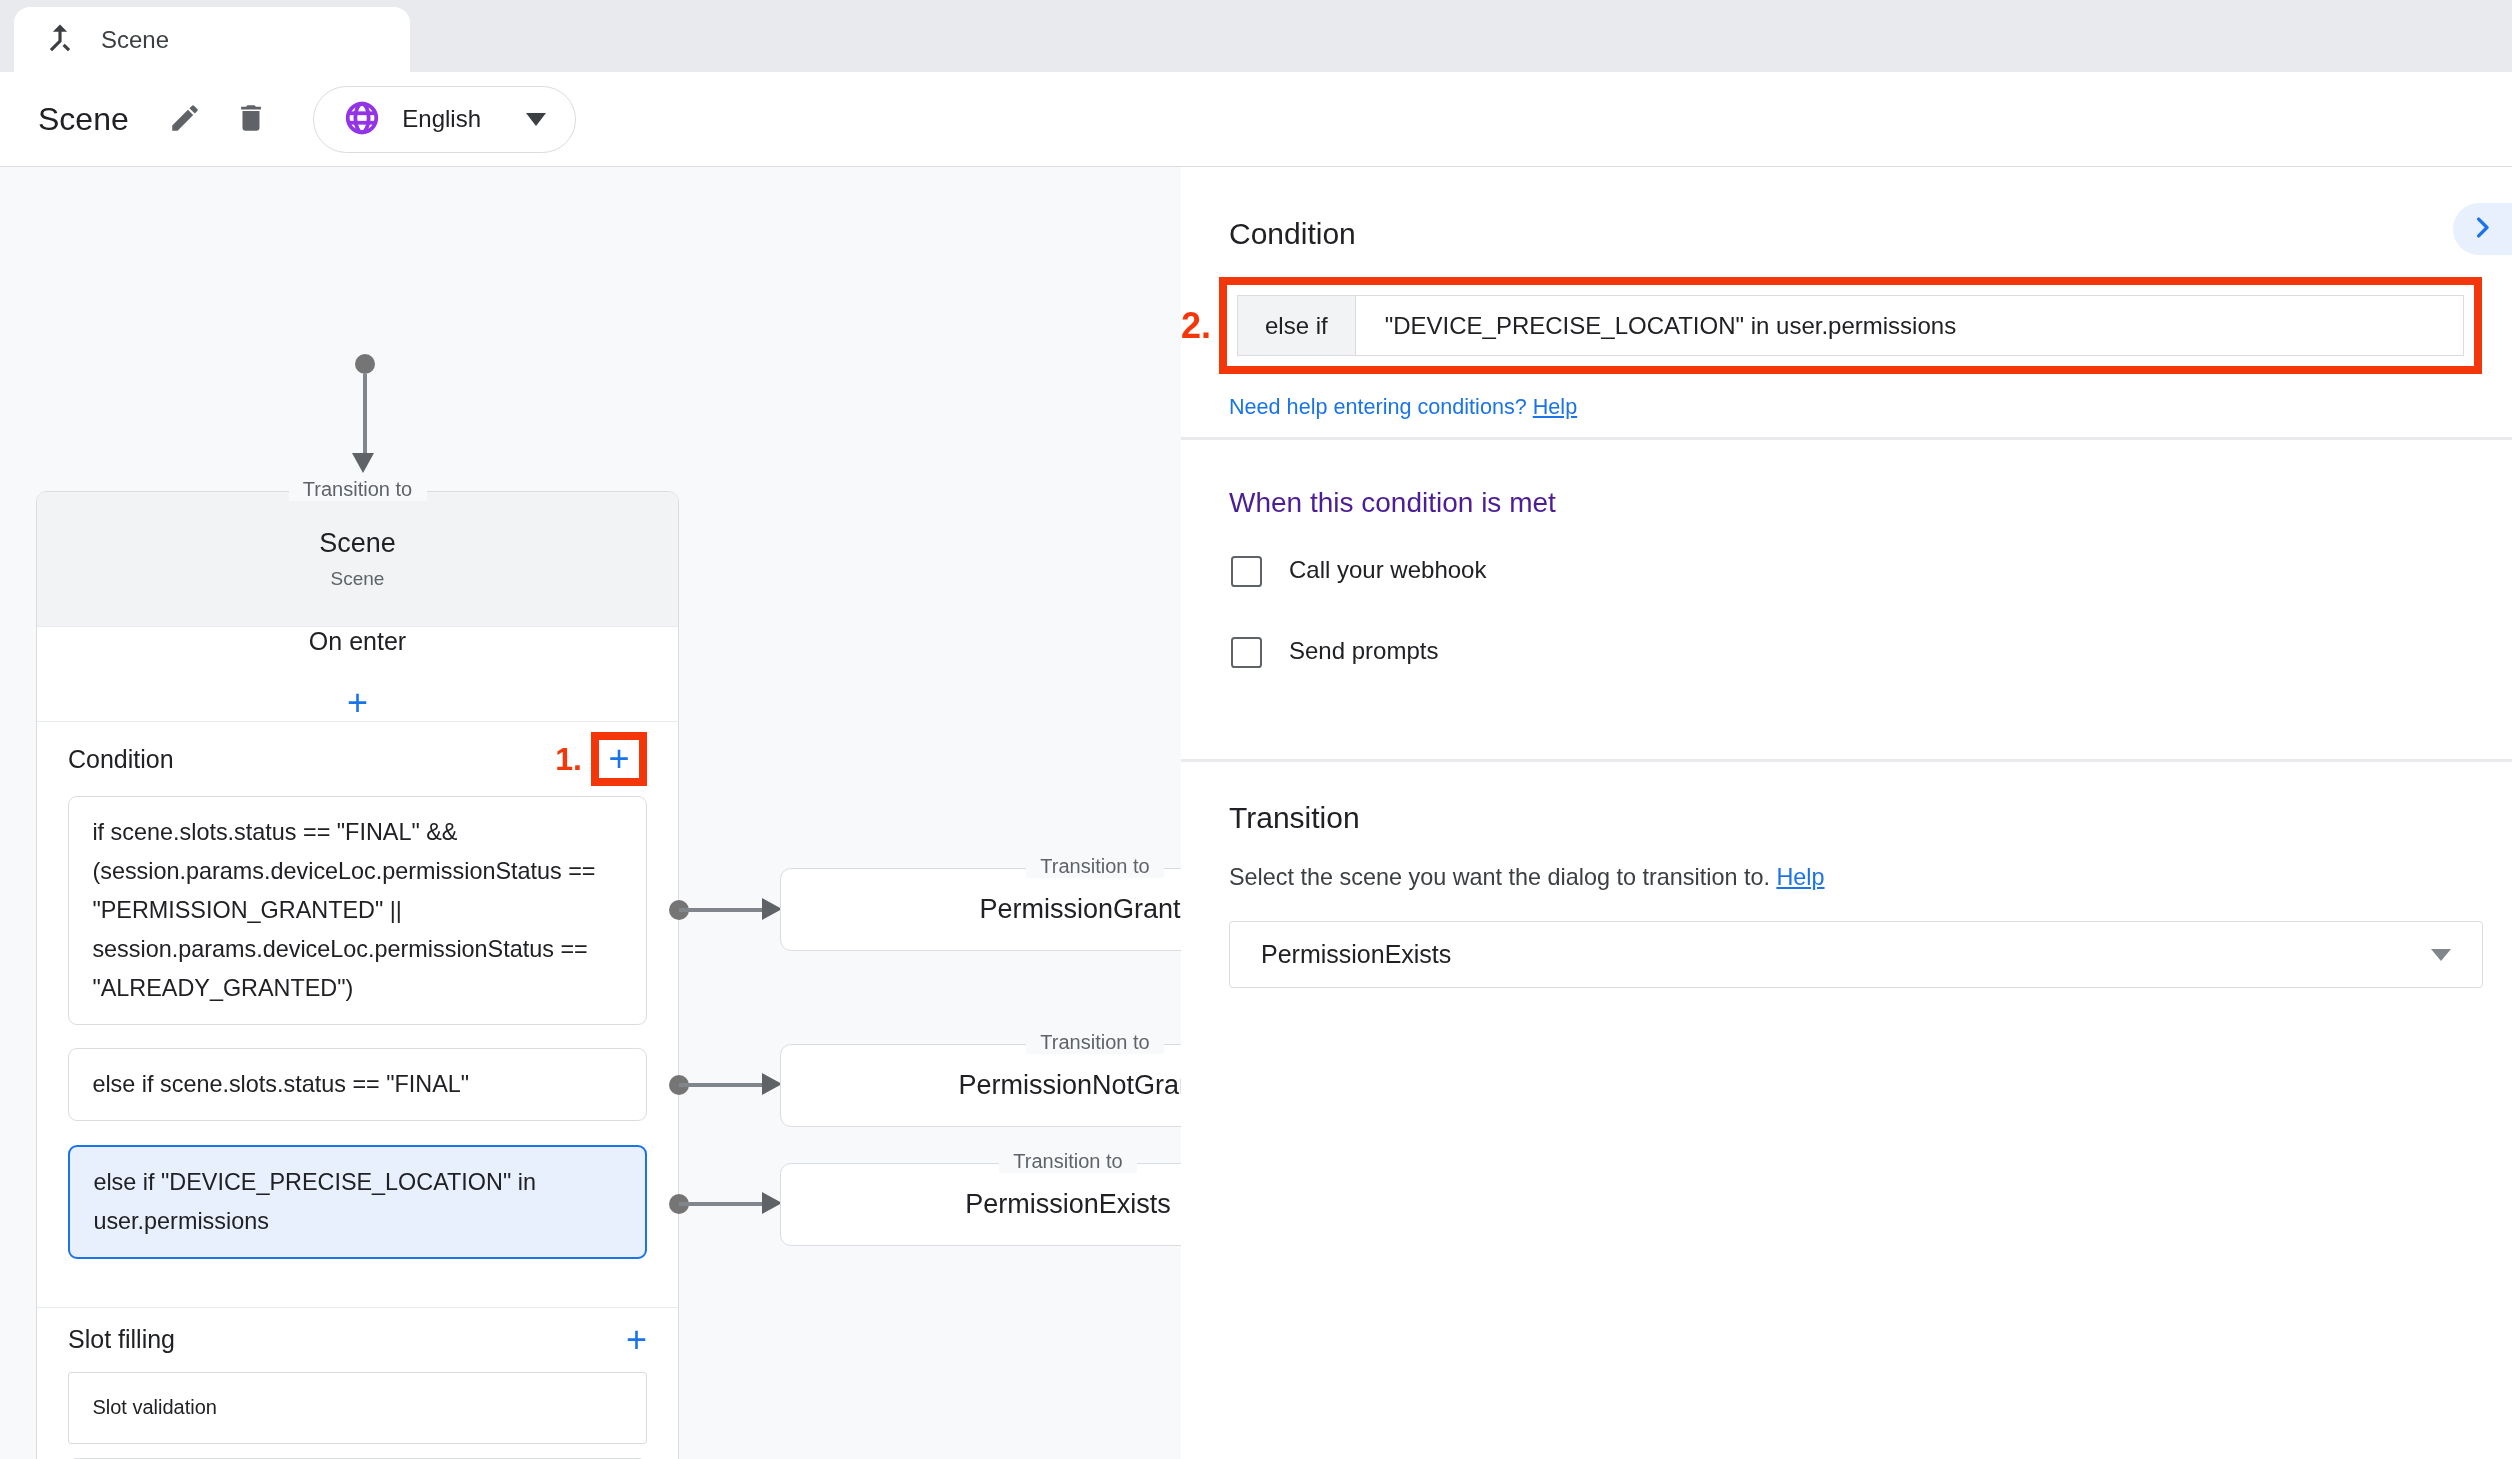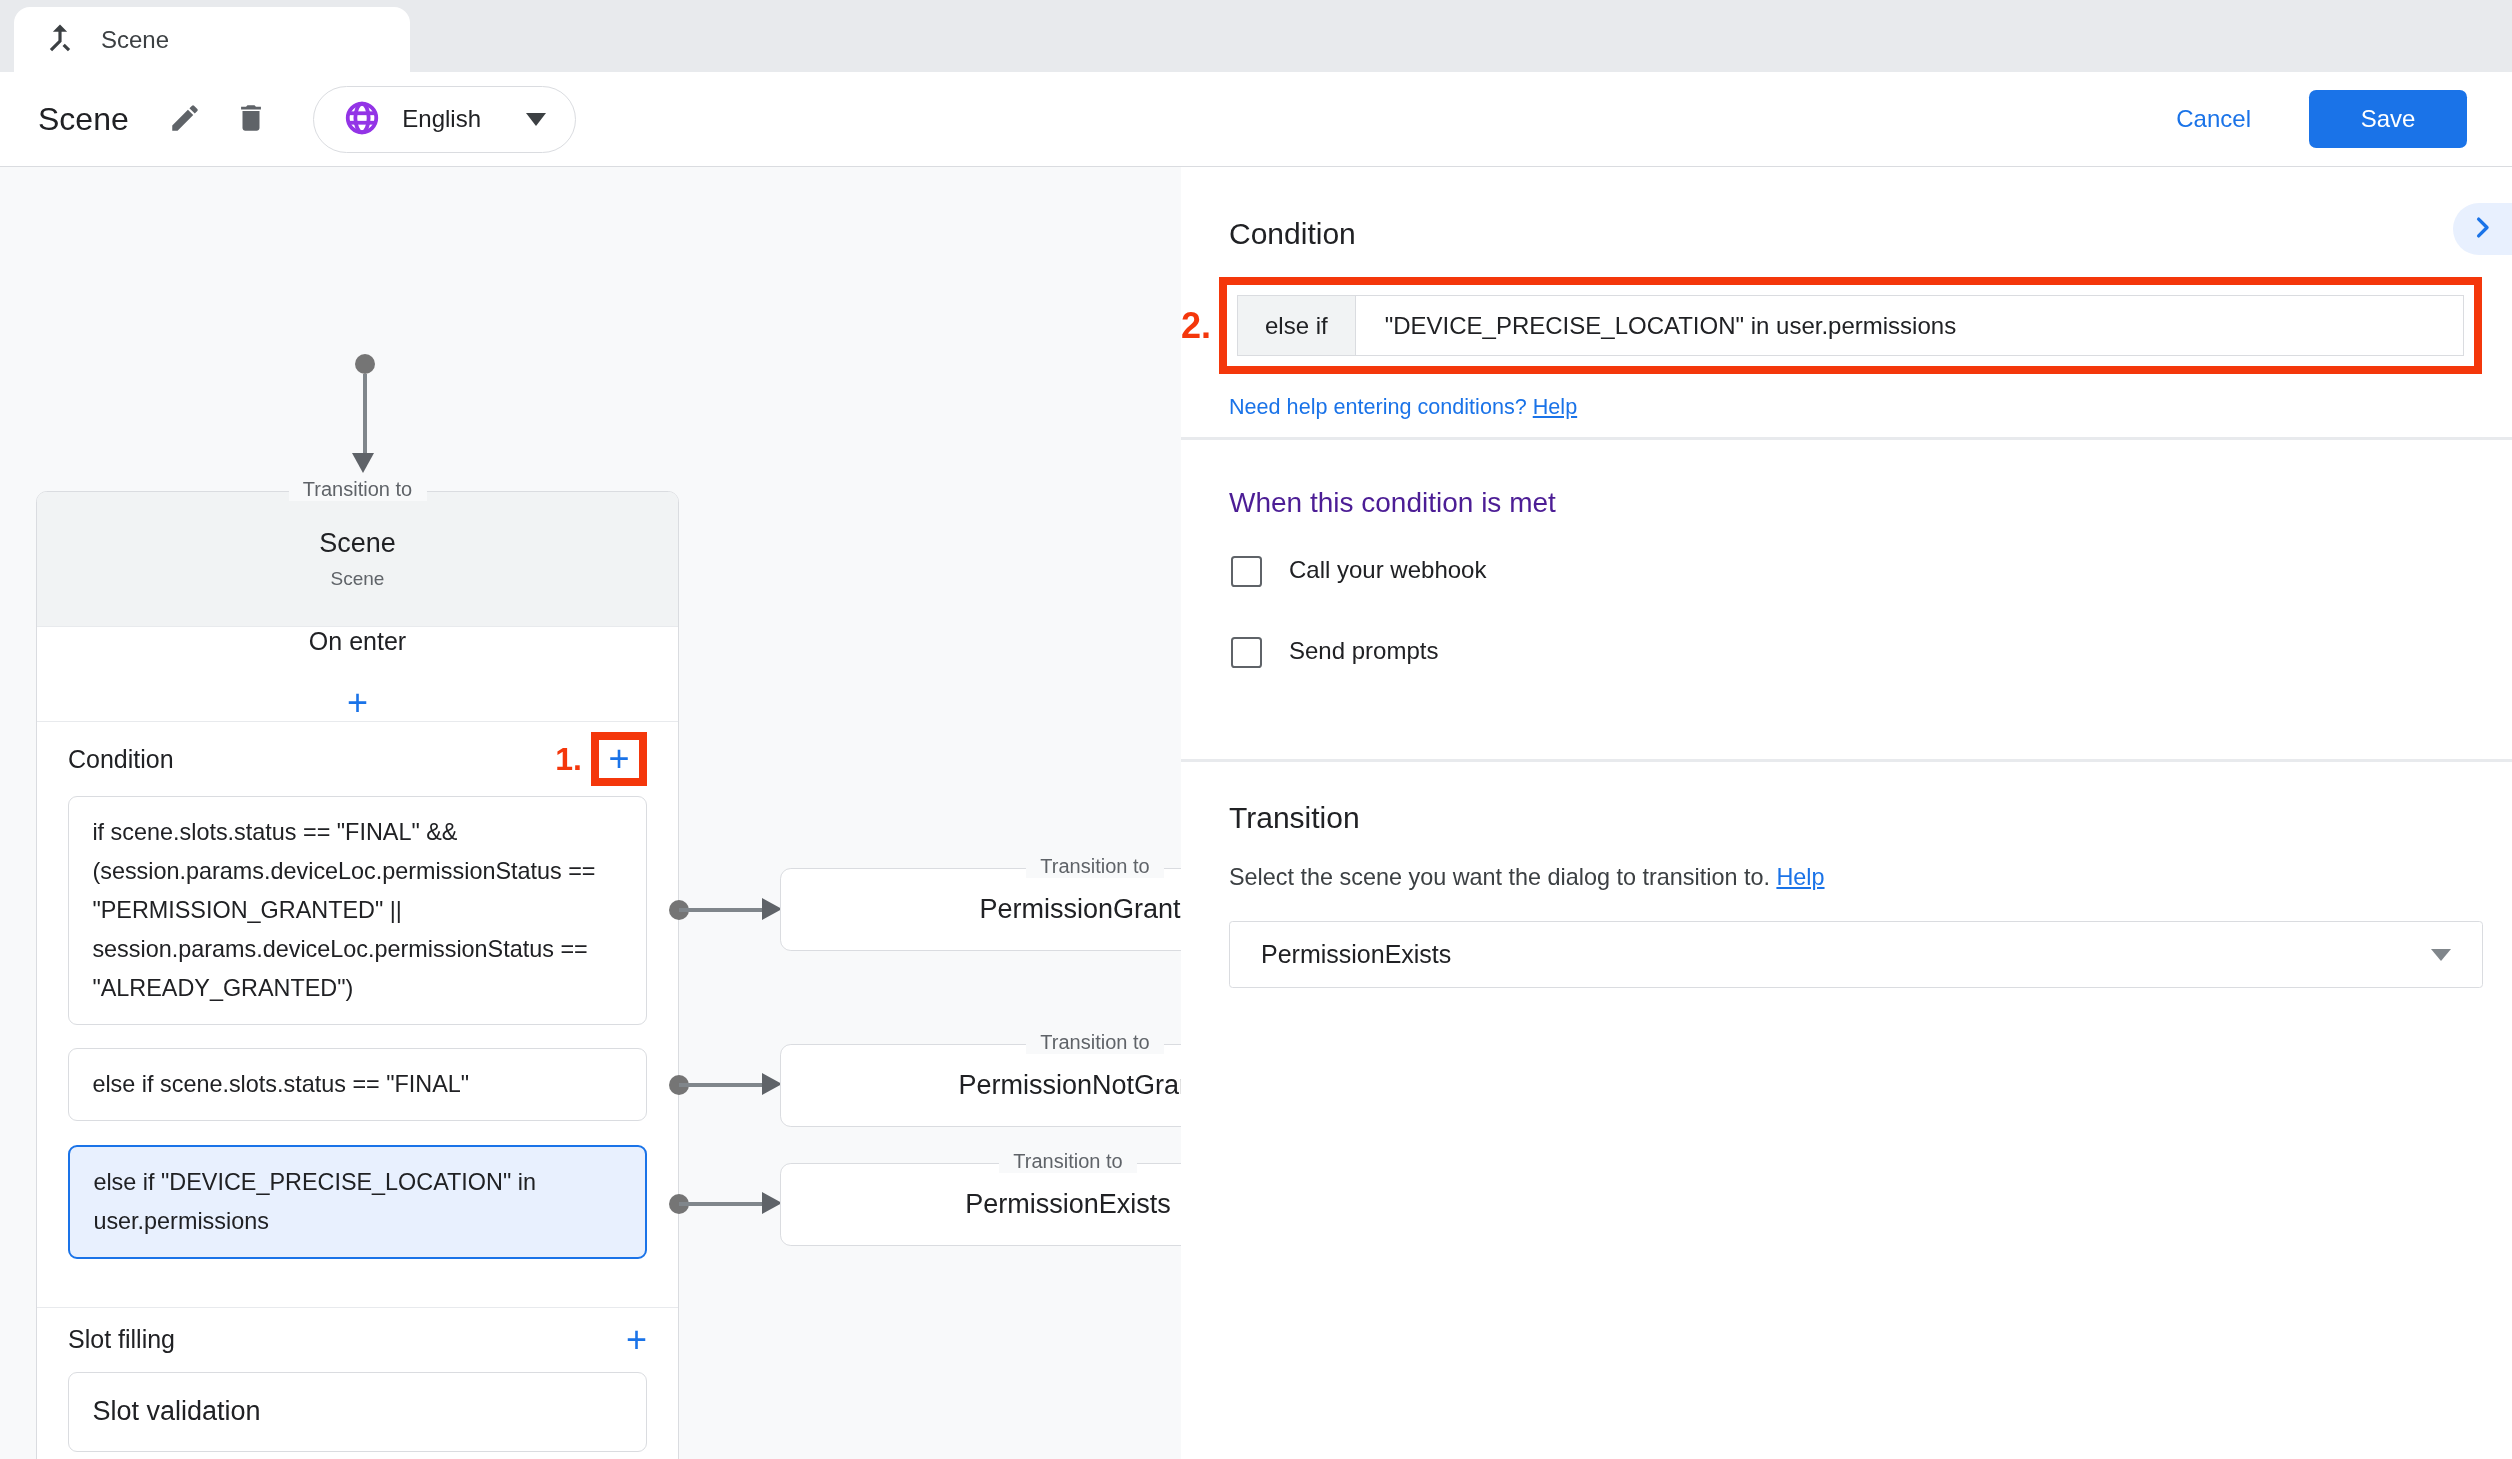--- a/index.html
+++ b/index.html
@@ -55,21 +55,21 @@
   .row-cond { height:74px; }
   .row-label { font-size:25px; color:#202124; }
   .plus { color:#1a73e8; font-size:36px; font-weight:400; line-height:1; cursor:pointer; }
   .annot-red { color:#f4370b; font-size:32px; font-weight:700; }
   .cond-annot1 { display:flex; align-items:center; gap:9px; }
   .red-plus-box { width:56px; height:54px; border:8px solid #f4370b; display:flex; align-items:center; justify-content:center; background:#fff; }
   .cond-box { margin:0 31px 23.4px; border:1.8px solid #dadce0; border-radius:9px; padding:16px 23.4px;
               font-size:23.4px; line-height:39px; color:#202124; background:#fff; }
   .cond-box.selected { border:2.7px solid #1a73e8; background:#e8f0fe; }
   .row-slot { height:65px; border-top:1.8px solid #e8eaed; margin-top:48px; }
-  .slot-box { margin:0 31px 14.4px; border:1.8px solid #dadce0; border-radius:9px; padding:23.4px; font-size:27px; background:#fff; }
+  .slot-box { margin:0 31px 14.4px; border:1.8px solid #dadce0; border-radius:3px; padding:23.4px; font-size:20px; background:#fff; }
   .partial-box { margin:0 31px; height:54px; border:1.8px solid #dadce0; border-bottom:none; border-radius:9px 9px 0 0; background:#fff; }
 
   .h-arrow-line { position:absolute; height:3.6px; width:83px; left:679px; background:#80868b; }
   .arrow-right { position:absolute; left:762px; width:0; height:0;
                  border-top:11.7px solid transparent; border-bottom:11.7px solid transparent; border-left:20px solid #5f6368; }
   .target-box { position:absolute; left:780px; height:83px; background:#fff; border:1.8px solid #dadce0;
                 border-radius:10.8px; display:flex; align-items:center; justify-content:center; }
   .target-name { font-size:27px; color:#202124; }
 
   
@@ -141,24 +141,20 @@
         <svg width="38" height="38" viewBox="0 0 24 24" fill="none" stroke="#9334e6" stroke-width="2.4">
           <circle cx="12" cy="12" r="9"></circle>
             <ellipse cx="12" cy="12" rx="4.2" ry="9"></ellipse>
           <line x1="3.4" y1="9" x2="20.6" y2="9"></line>
             <line x1="3.4" y1="15" x2="20.6" y2="15"></line>
         </svg>
       </span>
       <span class="lang-label">English</span>
       <span class="caret-down"></span>
     </div>
-    <div class="header-right">
-      <span class="cancel-btn">Cancel</span>
-      <button class="save-btn">Save</button>
-    </div>
   </div>
 
   <div class="canvas">
 
     <div class="dot" style="left:355px; top:187px;"></div>
     <div class="vline"></div>
     <div class="arrow-down"></div>
 
     <div class="scene-card">
       <span class="legend">Transition to</span>

